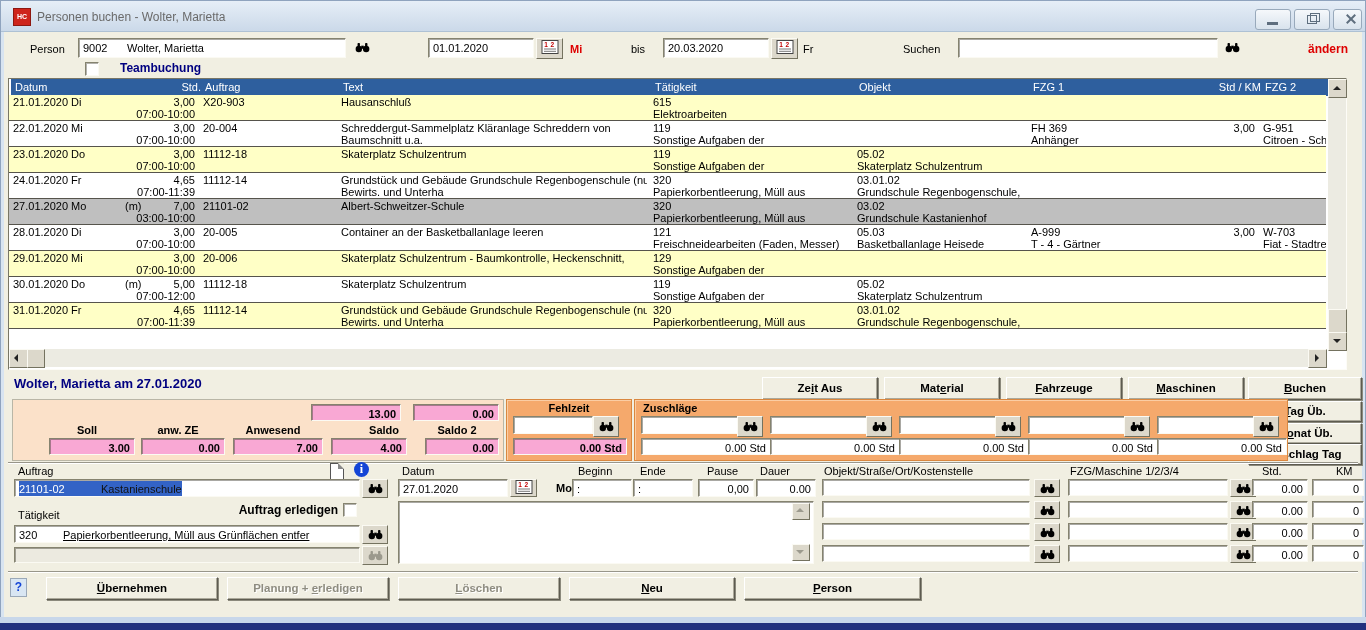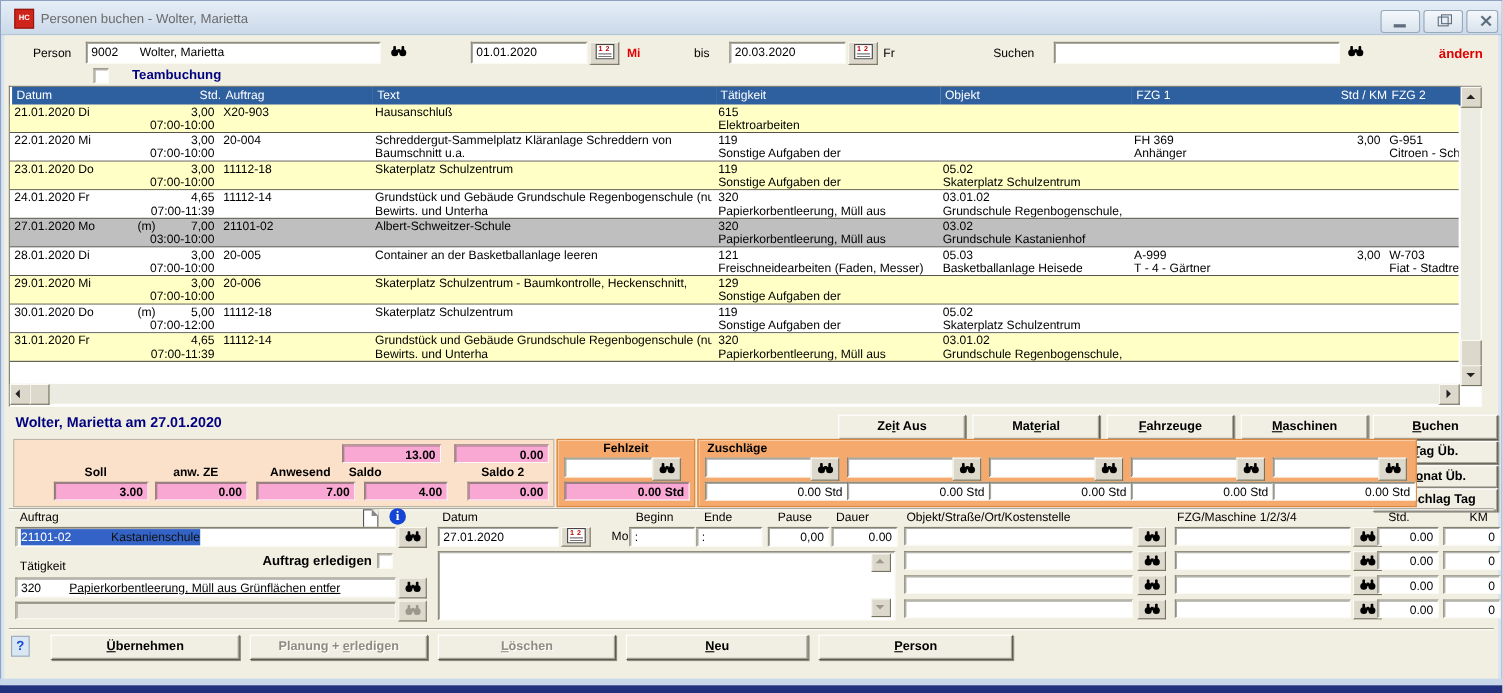--- a/index.html
+++ b/index.html
@@ -540,21 +540,21 @@
   <div class="btn" style="left:1248px;top:401px;width:112px;height:19px;line-height:18px;"><u>T</u>ag Üb.</div>
   <div class="btn" style="left:1248px;top:423px;width:112px;height:19px;line-height:18px;">M<u>o</u>nat Üb.</div>
   <div class="btn" style="left:1248px;top:444px;width:112px;height:19px;line-height:18px;">Zuschla<u>g</u> Tag</div>
 
   <div class="panel" style="left:12px;top:399px;width:490px;height:60px;background:#FBE1C9;">
     <div class="tbox ro" style="left:298px;top:4px;width:80px;height:14px;">13.00</div>
     <div class="tbox ro" style="left:400px;top:4px;width:76px;height:14px;">0.00</div>
     <div class="lab b" style="left:36px;top:24px;width:76px;text-align:center;">Soll</div>
     <div class="lab b" style="left:128px;top:24px;width:74px;text-align:center;">anw. ZE</div>
     <div class="lab b" style="left:220px;top:24px;width:80px;text-align:center;">Anwesend</div>
-    <div class="lab b" style="left:304px;top:24px;width:66px;text-align:left;">Saldo</div>
+    <div class="lab b" style="left:320px;top:24px;width:66px;text-align:right;">Saldo</div>
     <div class="lab b" style="left:412px;top:24px;width:64px;text-align:center;">Saldo 2</div>
     <div class="tbox ro" style="left:36px;top:38px;width:76px;height:14px;">3.00</div>
     <div class="tbox ro" style="left:128px;top:38px;width:74px;height:14px;">0.00</div>
     <div class="tbox ro" style="left:220px;top:38px;width:80px;height:14px;">7.00</div>
     <div class="tbox ro" style="left:318px;top:38px;width:66px;height:14px;">4.00</div>
     <div class="tbox ro" style="left:412px;top:38px;width:64px;height:14px;">0.00</div>
   </div>
 
   <div class="opanel" style="left:506px;top:399px;width:124px;height:60px;">
     <div class="lab b" style="left:0;top:2px;width:100%;text-align:center;">Fehlzeit</div>
@@ -659,21 +659,21 @@
 
   <div class="lab" style="left:402px;top:465px;">Datum</div>
   <div class="tbox" style="left:398px;top:479px;width:100px;height:15px;">27.01.2020</div>
   <div class="minibtn" style="left:510px;top:479px;width:25px;height:16px;"><svg viewBox="0 0 18 14" width="18" height="14">
         <rect x="1" y="0.5" width="16" height="13" fill="#fff" stroke="#444"></rect>
         <text x="3.2" y="6.8" font-size="6.5" font-weight="bold" fill="#C00000" font-family="sans-serif">1</text>
         <text x="9.5" y="6.8" font-size="6.5" font-weight="bold" fill="#C00000" font-family="sans-serif">2</text>
         <line x1="3" y1="9" x2="15" y2="9" stroke="#777"></line>
         <line x1="3" y1="11.3" x2="15" y2="11.3" stroke="#777"></line>
       </svg></div>
-  <div class="lab" style="left:556px;top:482px;">Mo</div>
+  <div class="lab" style="left:556px;top:482px;font-weight:bold;">Mo</div>
   <div class="lab" style="left:578px;top:465px;">Beginn</div>
   <div class="tbox" style="left:572px;top:479px;width:50px;height:15px;">:</div>
   <div class="lab" style="left:640px;top:465px;">Ende</div>
   <div class="tbox" style="left:633px;top:479px;width:50px;height:15px;">:</div>
   <div class="lab" style="left:707px;top:465px;">Pause</div>
   <div class="tbox" style="left:698px;top:479px;width:46px;height:15px;text-align:right;">0,00</div>
   <div class="lab" style="left:760px;top:465px;">Dauer</div>
   <div class="tbox" style="left:756px;top:479px;width:50px;height:15px;text-align:right;">0.00</div>
   <div class="tbox" style="left:398px;top:501px;width:406px;height:60px;"></div>
   <div class="minibtn" style="left:792px;top:503px;width:16px;height:15px;">

